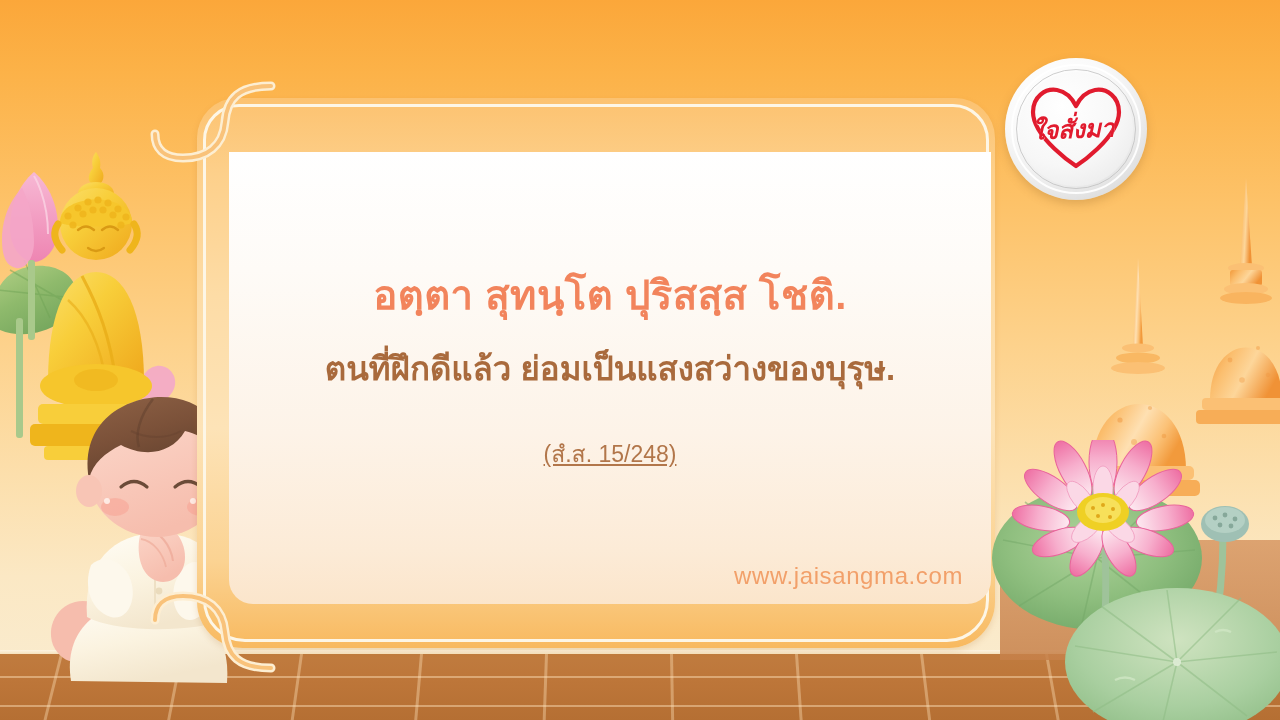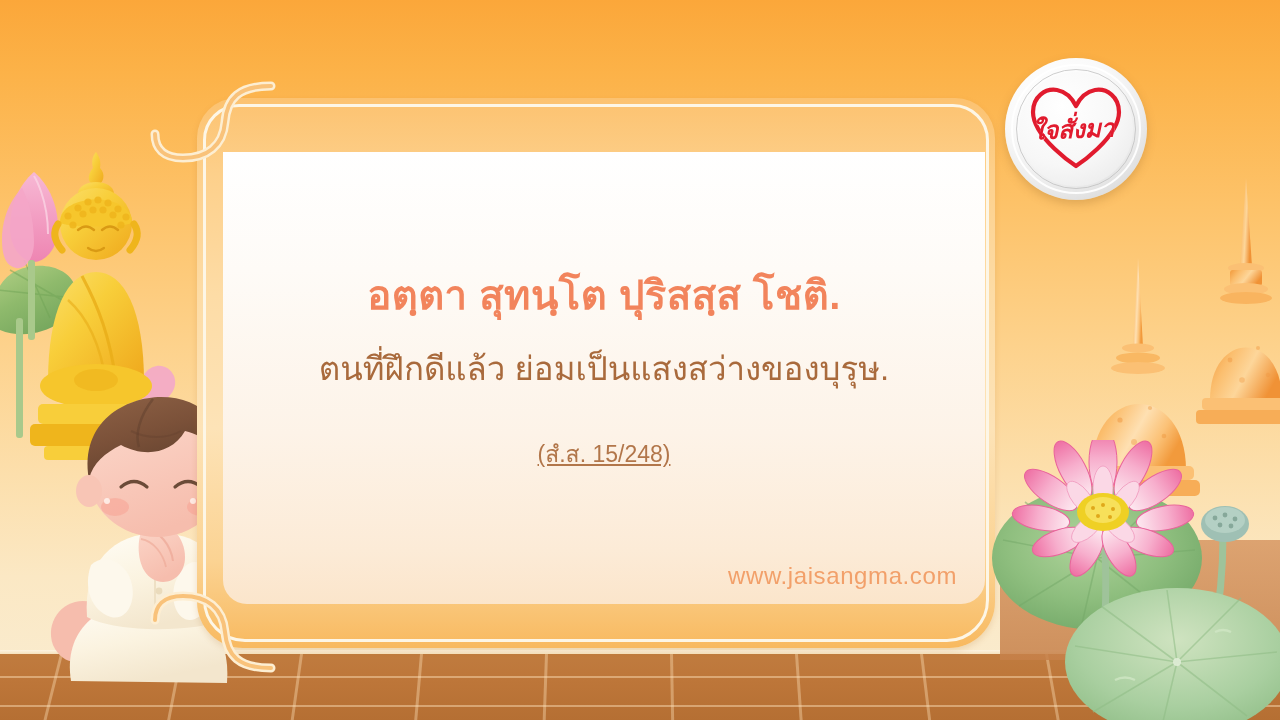--- a/index.html
+++ b/index.html
@@ -58,21 +58,21 @@
   .frame-band-stroke {
     position: absolute; left: 18px; top: 16px;
     width: 786px; height: 538px;
     border: 3px solid #FDF6E6;
     border-radius: 36px 36px 42px 42px;
     pointer-events: none;
   }
 
   
   .frame-inner {
-    position: absolute; left: 38px; top: 64px;
+    position: absolute; left: 44px; top: 64px;
     width: 762px; height: 452px;
     background: linear-gradient(180deg, #FFFFFF 0%, #FEFBF7 26%,
         #FDF3E8 62%, #FCEBD7 88%, #FBE5CB 100%);
     border-radius: 0 0 24px 24px;
     overflow: hidden;
   }
 
   
   .corner {
     position: absolute; width: 120px; height: 120px;
@@ -90,21 +90,21 @@
   }
   .line-pali {
     font-size: 40px; font-weight: bold;
     color: #F2845C;
     letter-spacing: 0.5px;
     text-align: center;
     line-height: 1.35;
     margin-bottom: 24px;
   }
   .line-thai {
-    font-size: 33px; font-weight: normal;
+    font-size: 33px; font-weight: bold;
     color: #A96A3C;
     text-align: center;
     line-height: 1.4;
     margin-bottom: 44px;
   }
   .line-ref {
     font-size: 23px; color: #B2764A;
     text-align: center;
     text-decoration: underline;
   }

